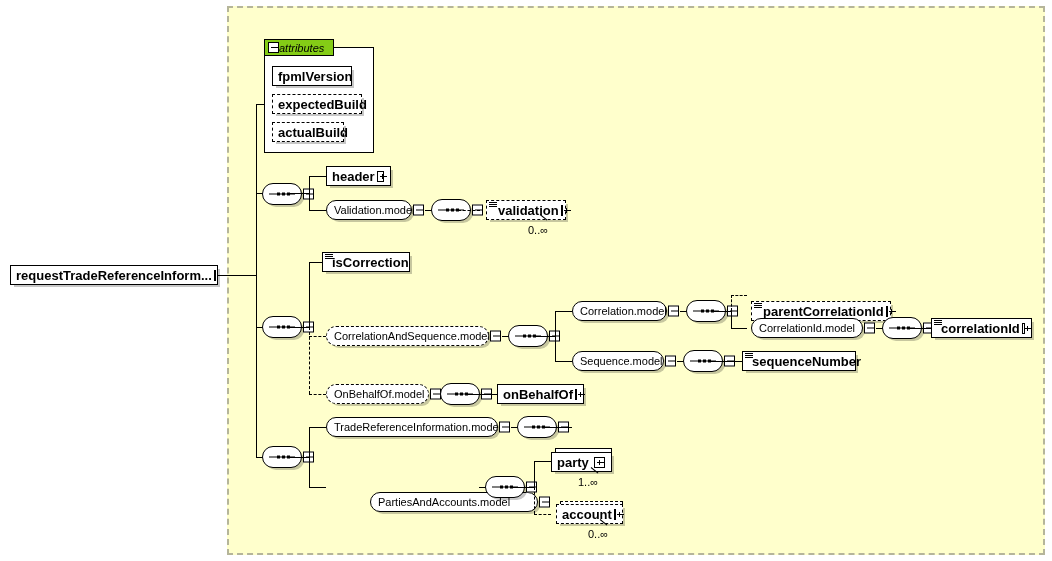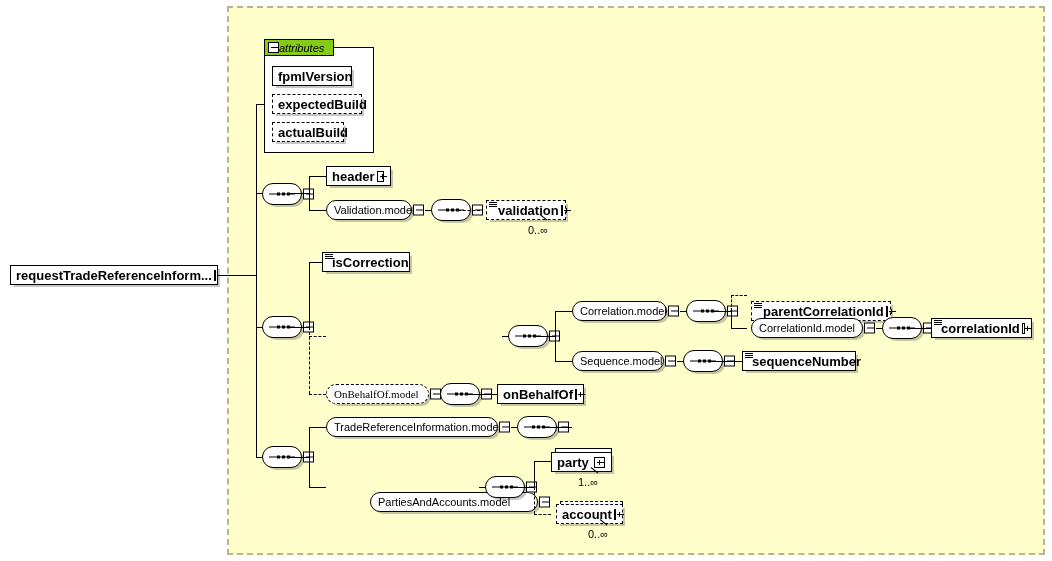--- a/index.html
+++ b/index.html
@@ -256,20 +256,24 @@
 
   <div class="node bold" style="left:322px;top:252px;width:88px;">
     <span class="sglyph">
         <i></i>
         <i></i>
         <i></i>
       </span>
     <span class="lbl" style="padding-left:9px;">isCorrection</span>
   </div>
 
+  <div class="node model dash" style="left:326px;top:326px;width:163px;">
+    <span class="lbl">CorrelationAndSequence.model</span>
+    <span class="tgl outer"></span>
+  </div>
   <div class="ln h" style="left:502px;top:336px;width:8px;"></div>
 
   <div class="seq" style="left:508px;top:325px;">
     <span class="dots">
       <span class="bar"></span>
       <span class="d" style="position:absolute;left:8px;top:0;"></span>
       <span class="d" style="position:absolute;left:13px;top:0;"></span>
       <span class="d" style="position:absolute;left:18px;top:0;"></span>
     </span>
     <span class="tgl outer"></span>
@@ -358,21 +362,21 @@
 
   <div class="node bold" style="left:742px;top:351px;width:114px;">
     <span class="sglyph">
         <i></i>
         <i></i>
         <i></i>
       </span>
     <span class="lbl" style="padding-left:9px;">sequenceNumber</span>
   </div>
 
-  <div class="node model dash" style="left:326px;top:384px;width:103px;font-family:Liberation Serif, serif;">
+  <div class="node model dash" style="left:326px;top:384px;width:103px;">
     <span class="lbl">OnBehalfOf.model</span>
     <span class="tgl outer"></span>
   </div>
   <div class="ln h" style="left:442px;top:394px;width:8px;"></div>
 
   <div class="seq" style="left:440px;top:383px;">
     <span class="dots">
       <span class="bar"></span>
       <span class="d" style="position:absolute;left:8px;top:0;"></span>
       <span class="d" style="position:absolute;left:13px;top:0;"></span>

